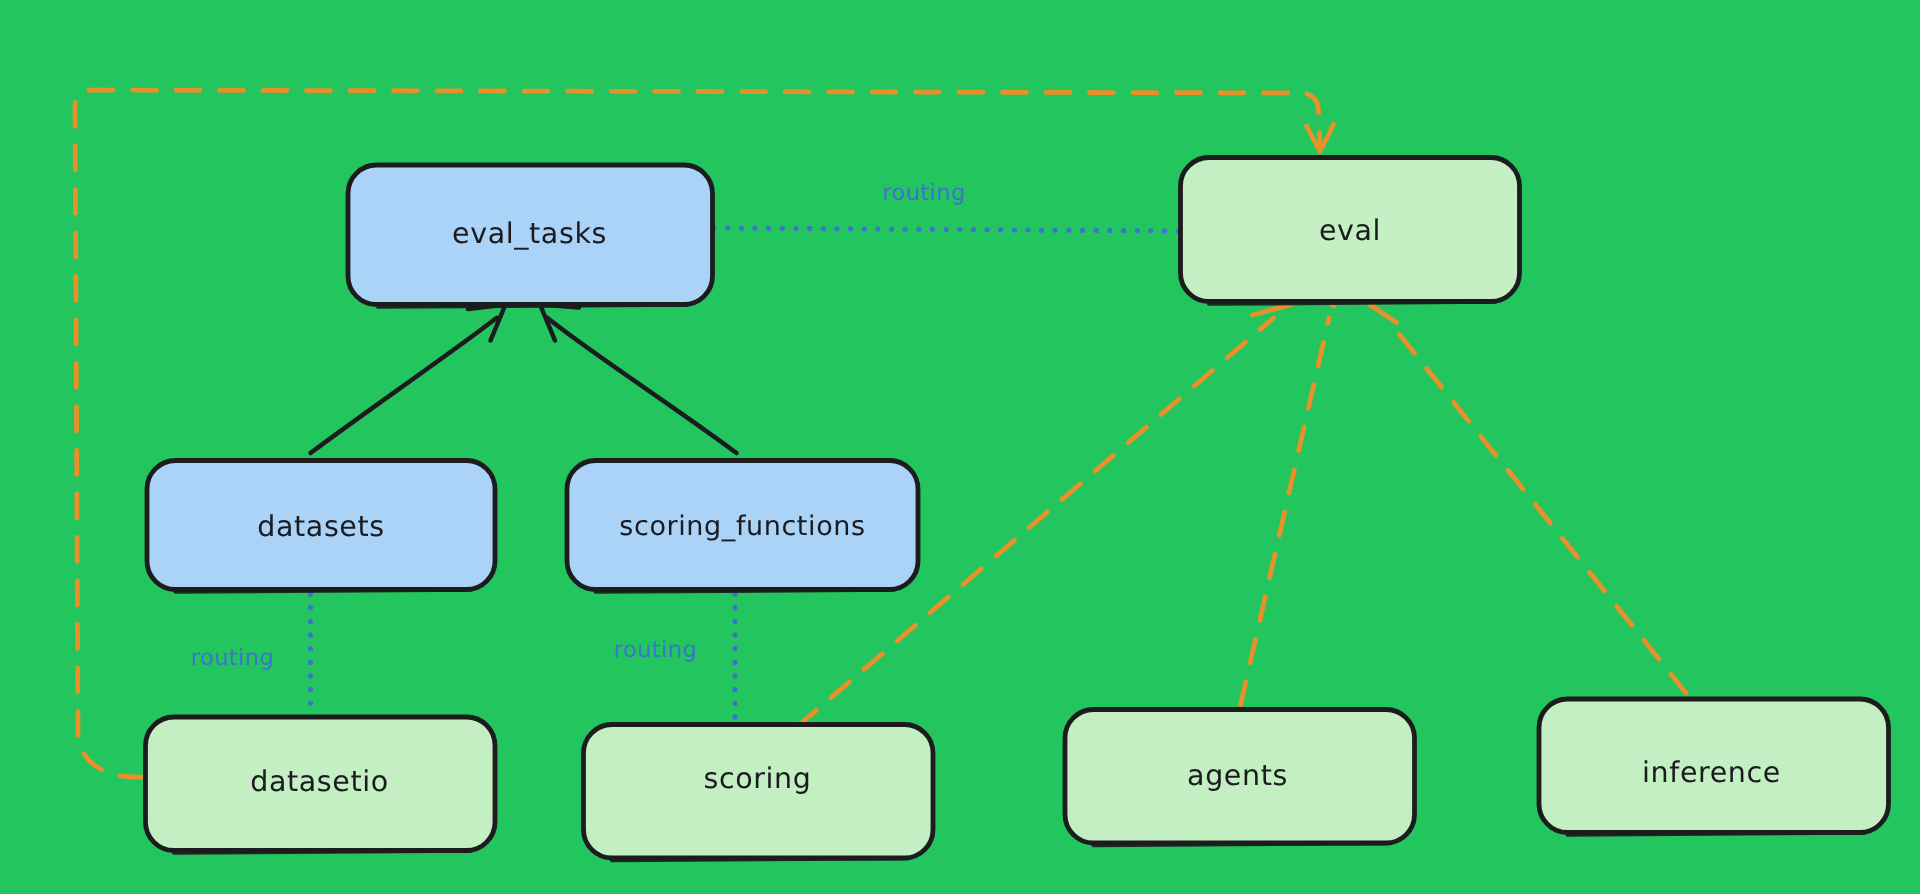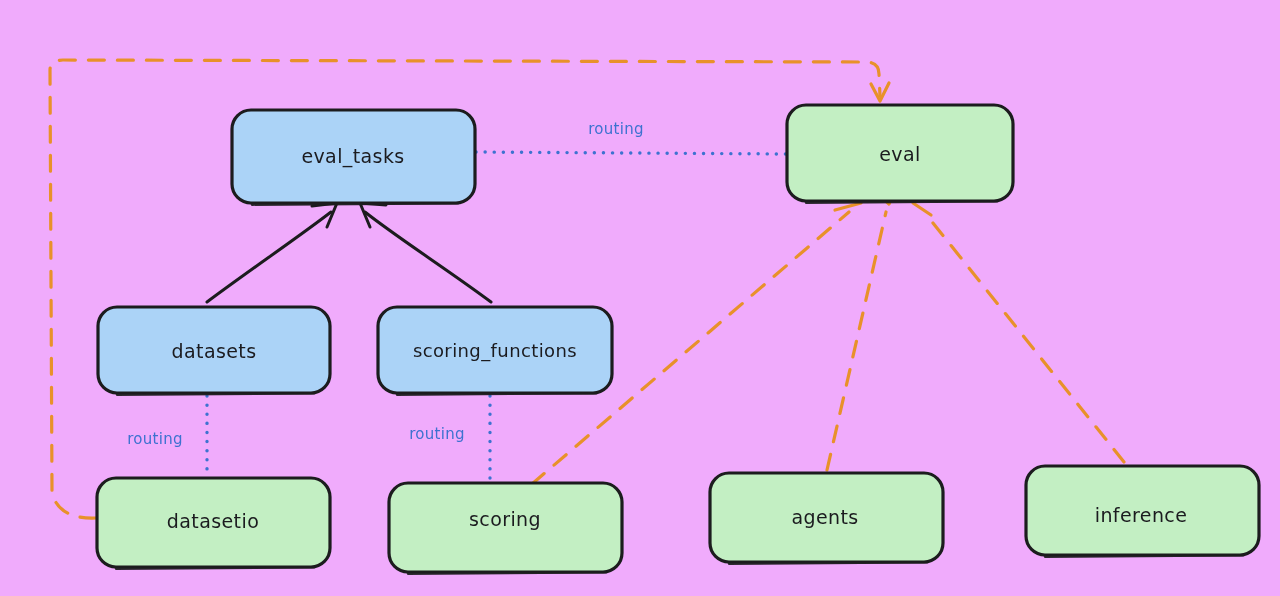--- a/index.html
+++ b/index.html
@@ -10,21 +10,21 @@
   body {
     width: 1280px;
     height: 596px;
     overflow: hidden;
     font-family: "DejaVu Sans", sans-serif;
   }
   #diagram-root {
     position: relative;
     width: 1280px;
     height: 596px;
-    background: #f0abfc;
+    background: #22c55e;
   }
   svg#diagram-svg {
     position: absolute;
     top: 0;
     left: 0;
     width: 1280px;
     height: 596px;
     display: block;
   }
   .node-label {

